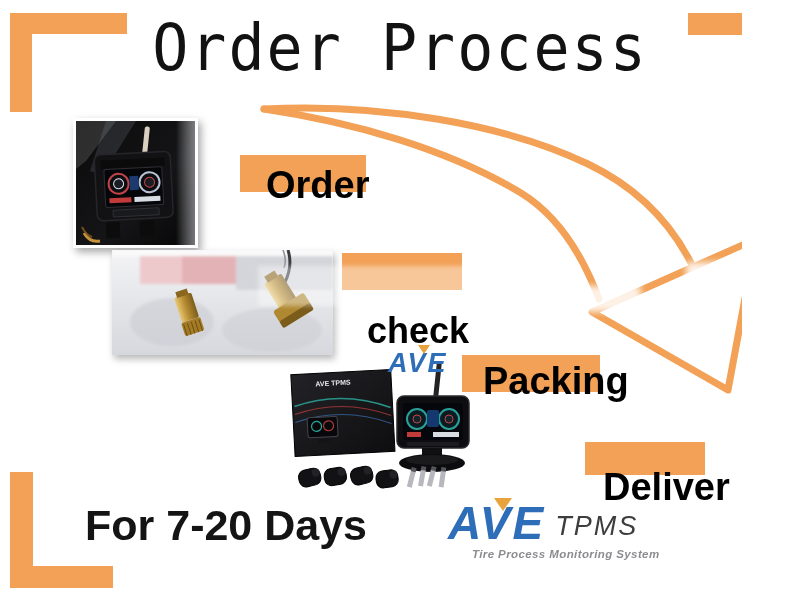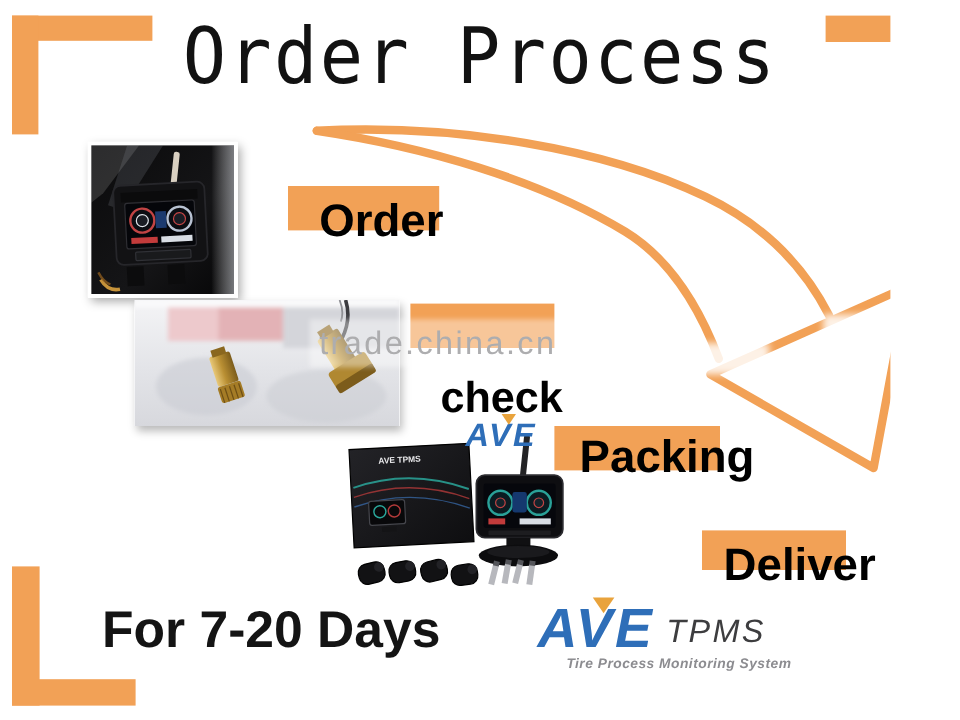--- a/index.html
+++ b/index.html
@@ -15,21 +15,21 @@
          letter-spacing:2px;color:#121212;transform:scaleY(1.08);transform-origin:top center;
          white-space:nowrap;}
 
   
   .bar{position:absolute;background:var(--accent-orange,#F2A156);z-index:6;}
   .step-label{position:absolute;font-weight:bold;color:#000000;z-index:7;white-space:nowrap;
               font-family:"Liberation Sans", sans-serif;}
   .lbl-order  {left:266px;top:164px;font-size:38px;}
   .lbl-check  {left:367px;top:310px;font-size:36px;}
   .lbl-packing{left:483px;top:360px;font-size:38px;}
-  .lbl-deliver{left:603px;top:450px;font-size:38px;}
+  .lbl-deliver{left:603px;top:466px;font-size:38px;}
 
   
   .wm-band{position:absolute;left:258px;top:266px;width:282px;height:40px;
            background:rgba(255,255,255,0.40);filter:blur(2px);z-index:8;}
   .watermark{position:absolute;left:266px;top:271px;font-size:27px;letter-spacing:2px;
              color:var(--watermark-gray,#ADADAF);z-index:9;white-space:nowrap;}
 
   
   .lead-time{position:absolute;left:85px;top:501px;font-size:43px;font-weight:bold;
              color:#141414;white-space:nowrap;}
@@ -249,21 +249,20 @@
   <div class="bar" style="left:342px;top:253px;width:120px;height:37px;"></div>
   <div class="bar" style="left:462px;top:355px;width:138px;height:37px;"></div>
   <div class="bar" style="left:585px;top:442px;width:120px;height:33px;"></div>
 
   <div class="step-label lbl-order">Order</div>
   <div class="step-label lbl-packing">Packing</div>
   <div class="step-label lbl-check">check</div>
   <div class="step-label lbl-deliver">Deliver</div>
 
   <div class="wm-band"></div>
-  <div class="watermark">trade.china.cn</div>
 
   <div class="ave-wrap ave-small">
     <span class="ave-tri"></span>
     <span class="ave-name">AVE</span>
   </div>
 
   <div class="lead-time">For 7-20 Days</div>
 
   <div class="ave-wrap brand-lockup">
     <span class="ave-tri"></span>

